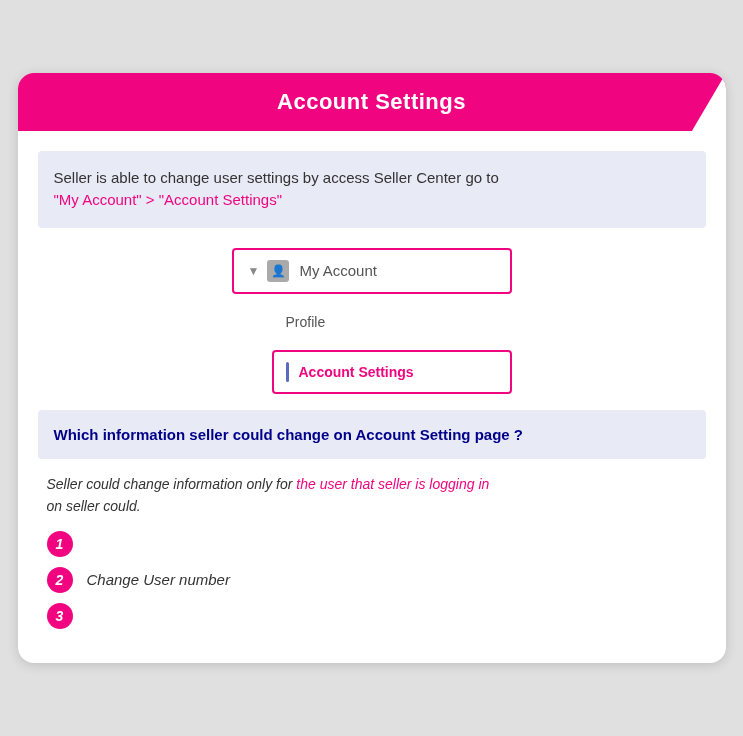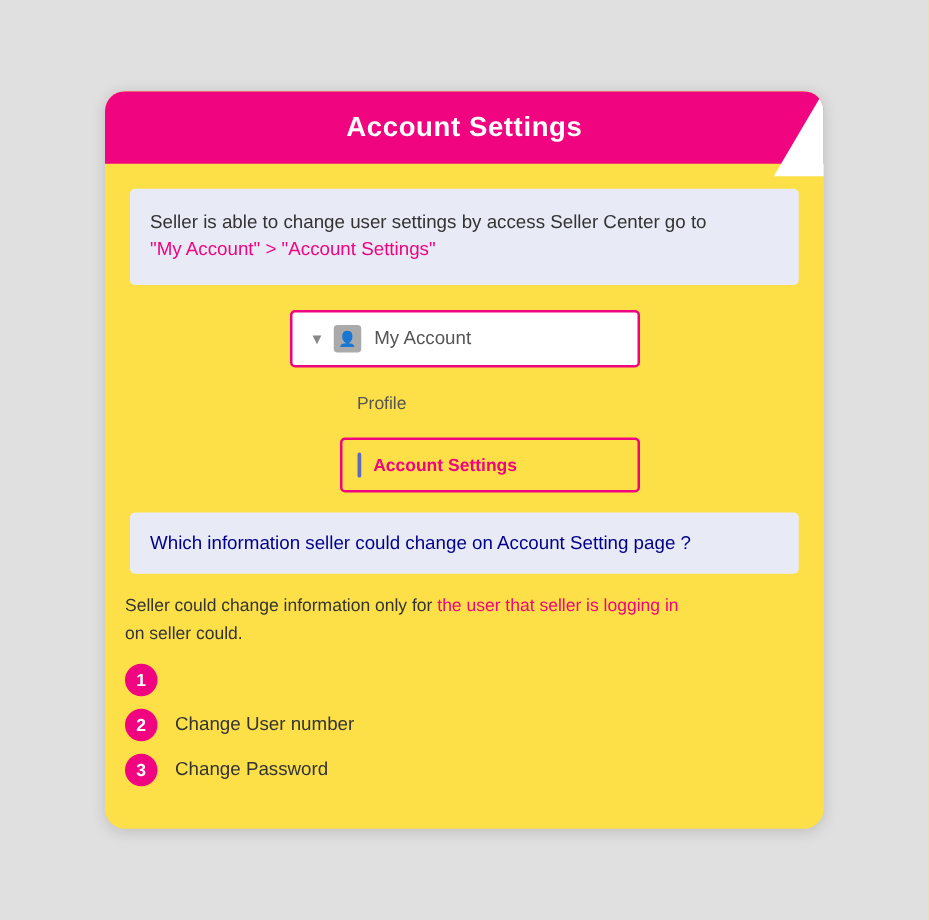--- a/index.html
+++ b/index.html
@@ -5,23 +5,23 @@
     * { box-sizing: border-box; margin: 0; padding: 0; }
     body {
       background: #e0e0e0;
       display: flex;
       justify-content: center;
       align-items: center;
       min-height: 100vh;
       font-family: Arial, sans-serif;
     }
     .card {
-      background: #fde047;
+      background: #ffffff;
       border-radius: 16px;
-      width: 575px;
+      width: 708px;
       overflow: hidden;
       box-shadow: 0 2px 12px rgba(0,0,0,0.15);
     }
 
     
     .header-banner {
       background: #f0047f;
       padding: 16px 24px;
       text-align: center;
       position: relative;
@@ -125,30 +125,31 @@
     
     .question-section {
       background: #e8eaf6;
       margin: 16px 20px 0 20px;
       padding: 14px 16px;
       border-radius: 4px;
     }
     .question-text {
       color: #00008b;
       font-size: 15px;
-      font-weight: normal;
+      font-weight: bold;
       line-height: 1.4;
     }
 
     
     .answer-section {
-      padding: 14px 28px 24px 16px;
+      padding: 14px 28px 24px 29px;
       font-size: 14px;
       color: #333;
       line-height: 1.6;
+      font-style: italic;
     }
     .answer-intro {
       margin-bottom: 14px;
     }
     .answer-highlight {
       color: #f0047f;
     }
     .list-item {
       display: flex;
       align-items: center;
@@ -227,17 +228,16 @@
       <div class="number-badge">
         <span>2</span>
       </div>
       <span class="list-item-text">Change User number</span>
     </div>
 
     <div class="list-item">
       <div class="number-badge">
         <span>3</span>
       </div>
-      <span class="list-item-text">Change Password</span>
     </div>
   </div>
 
 </div>
 
 </body></html>

